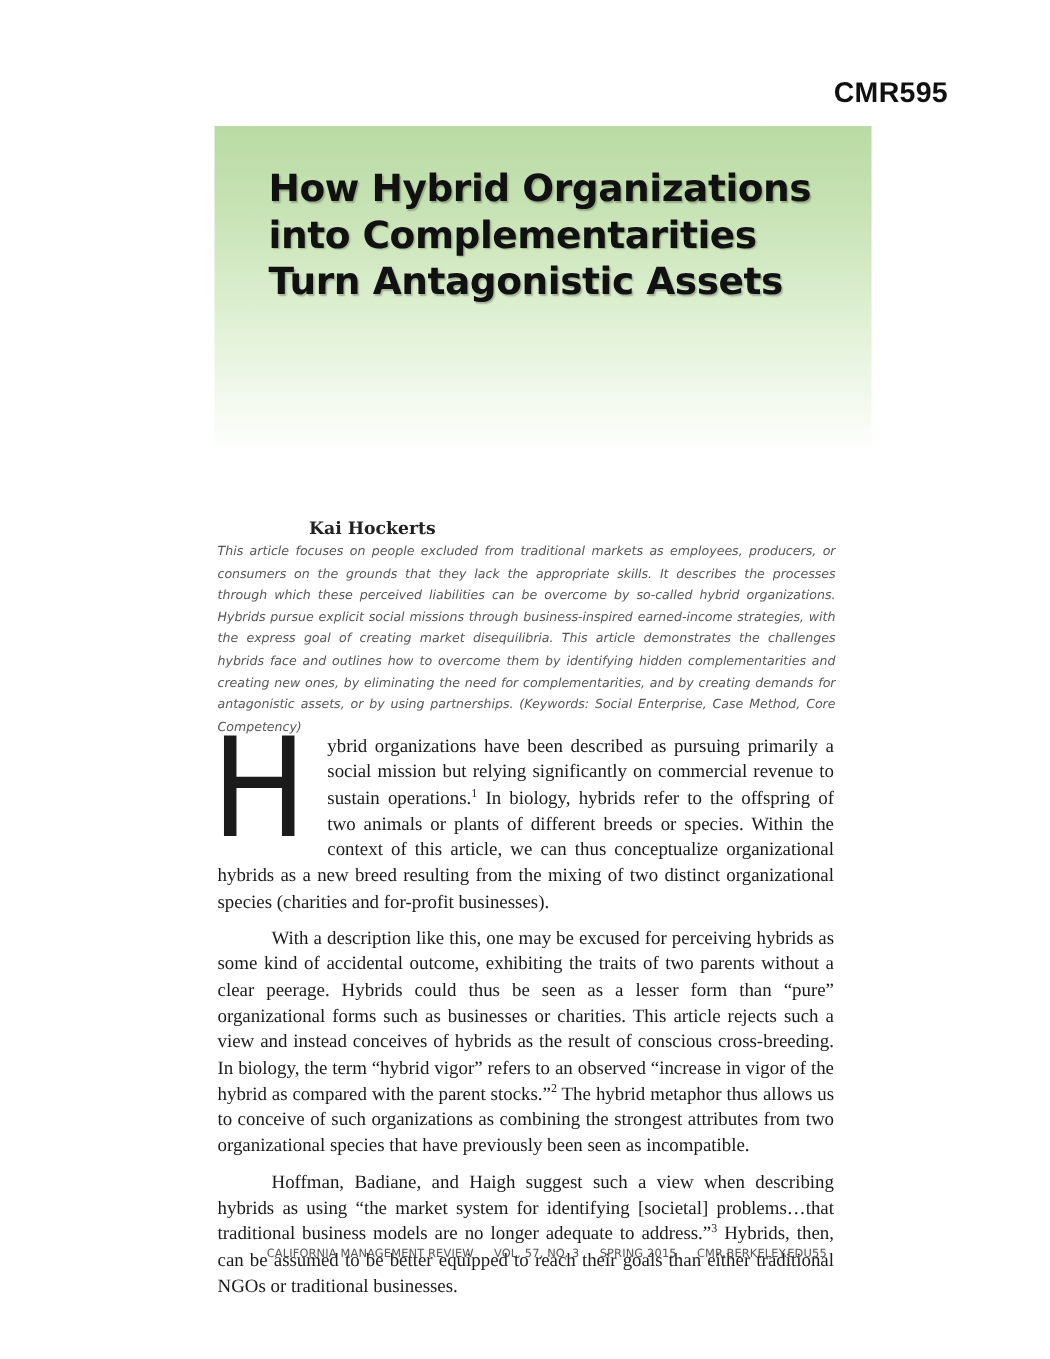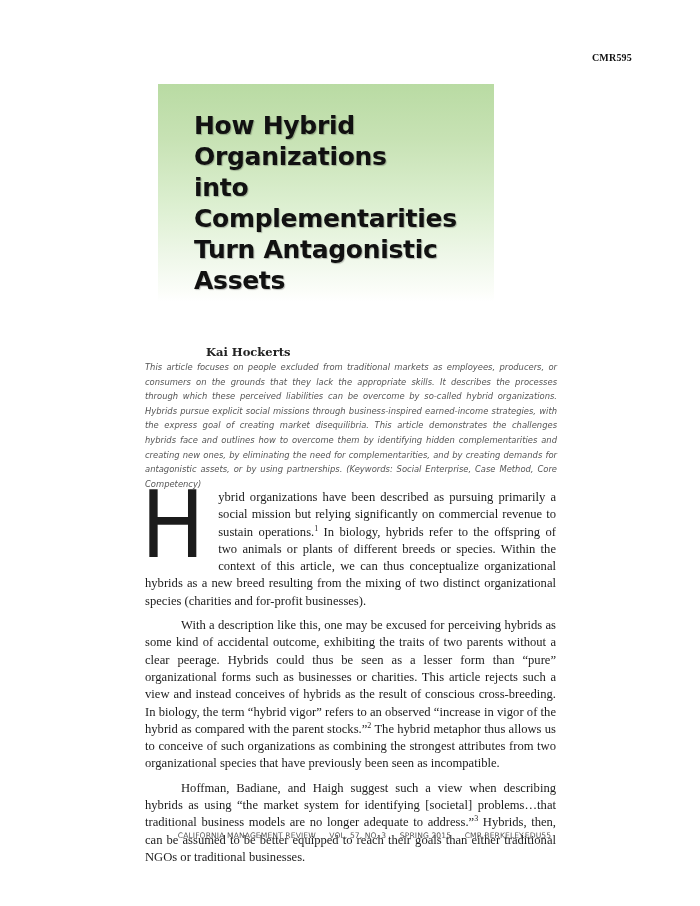--- a/index.html
+++ b/index.html
@@ -12,40 +12,39 @@
       height: 906px;
       position: relative;
       overflow: hidden;
       font-family: "Liberation Serif", serif;
       color: #1a1a1a;
     }
     .doc-code {
       position: absolute;
       top: 52px;
       right: 68px;
-      font-family: Liberation Serif, serif;
+      font-family: Liberation Sans, sans-serif;
       font-weight: bold;
-      font-size: 10px;
+      font-size: 19px;
       color: #111;
       letter-spacing: 0.2px;
     }
     .title-block {
       position: absolute;
       left: 143px;
       top: 84px;
-      width: 336px;
+      width: 438px;
       height: 218px;
       background: linear-gradient(to bottom,
         #b9dba3 0%,
         #c7e2b4 25%,
         #dcefd0 55%,
         #eef7e8 78%,
         #fbfdf9 95%,
         #ffffff 100%);
-      margin-left: 15px;
     }
     .title {
       position: absolute;
       left: 36px;
       top: 26px;
       margin: 0;
       font-family: "DejaVu Sans", sans-serif;
       font-weight: bold;
       font-size: 25px;
       line-height: 31px;

